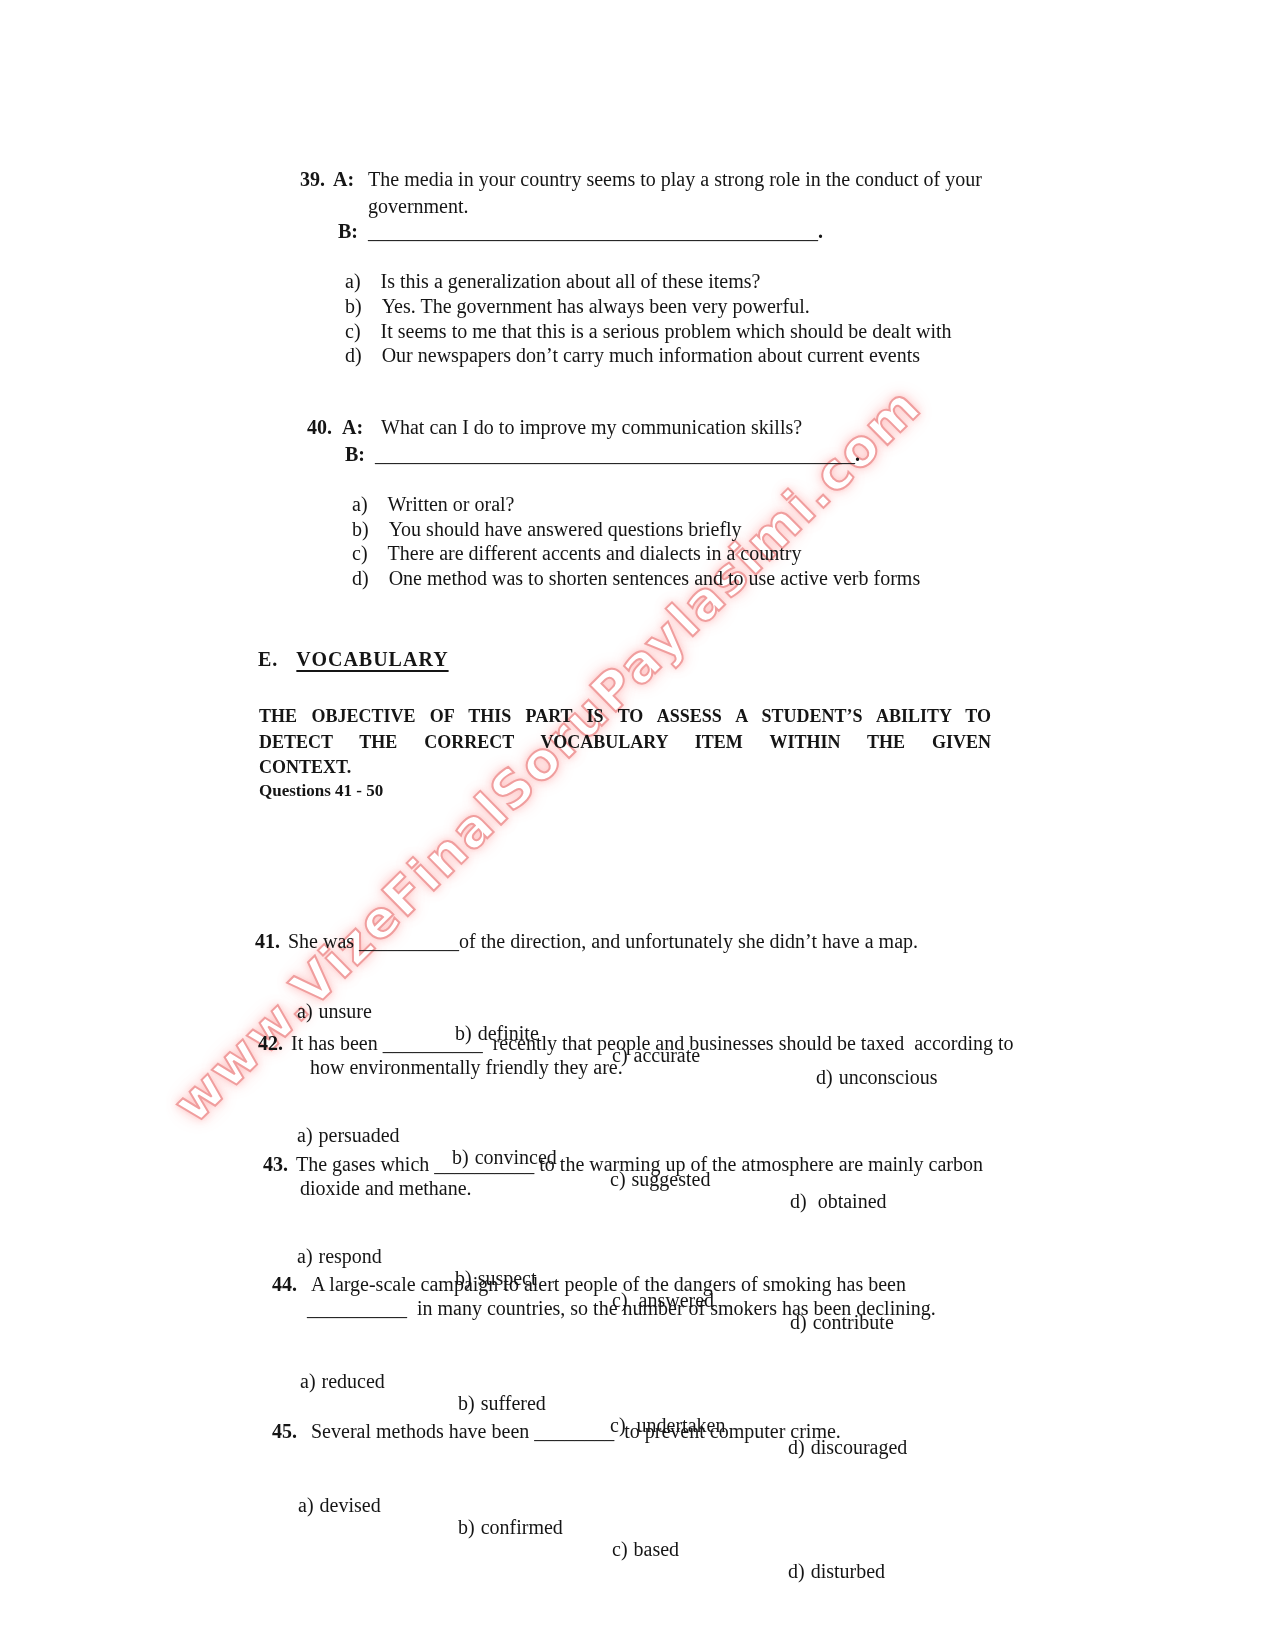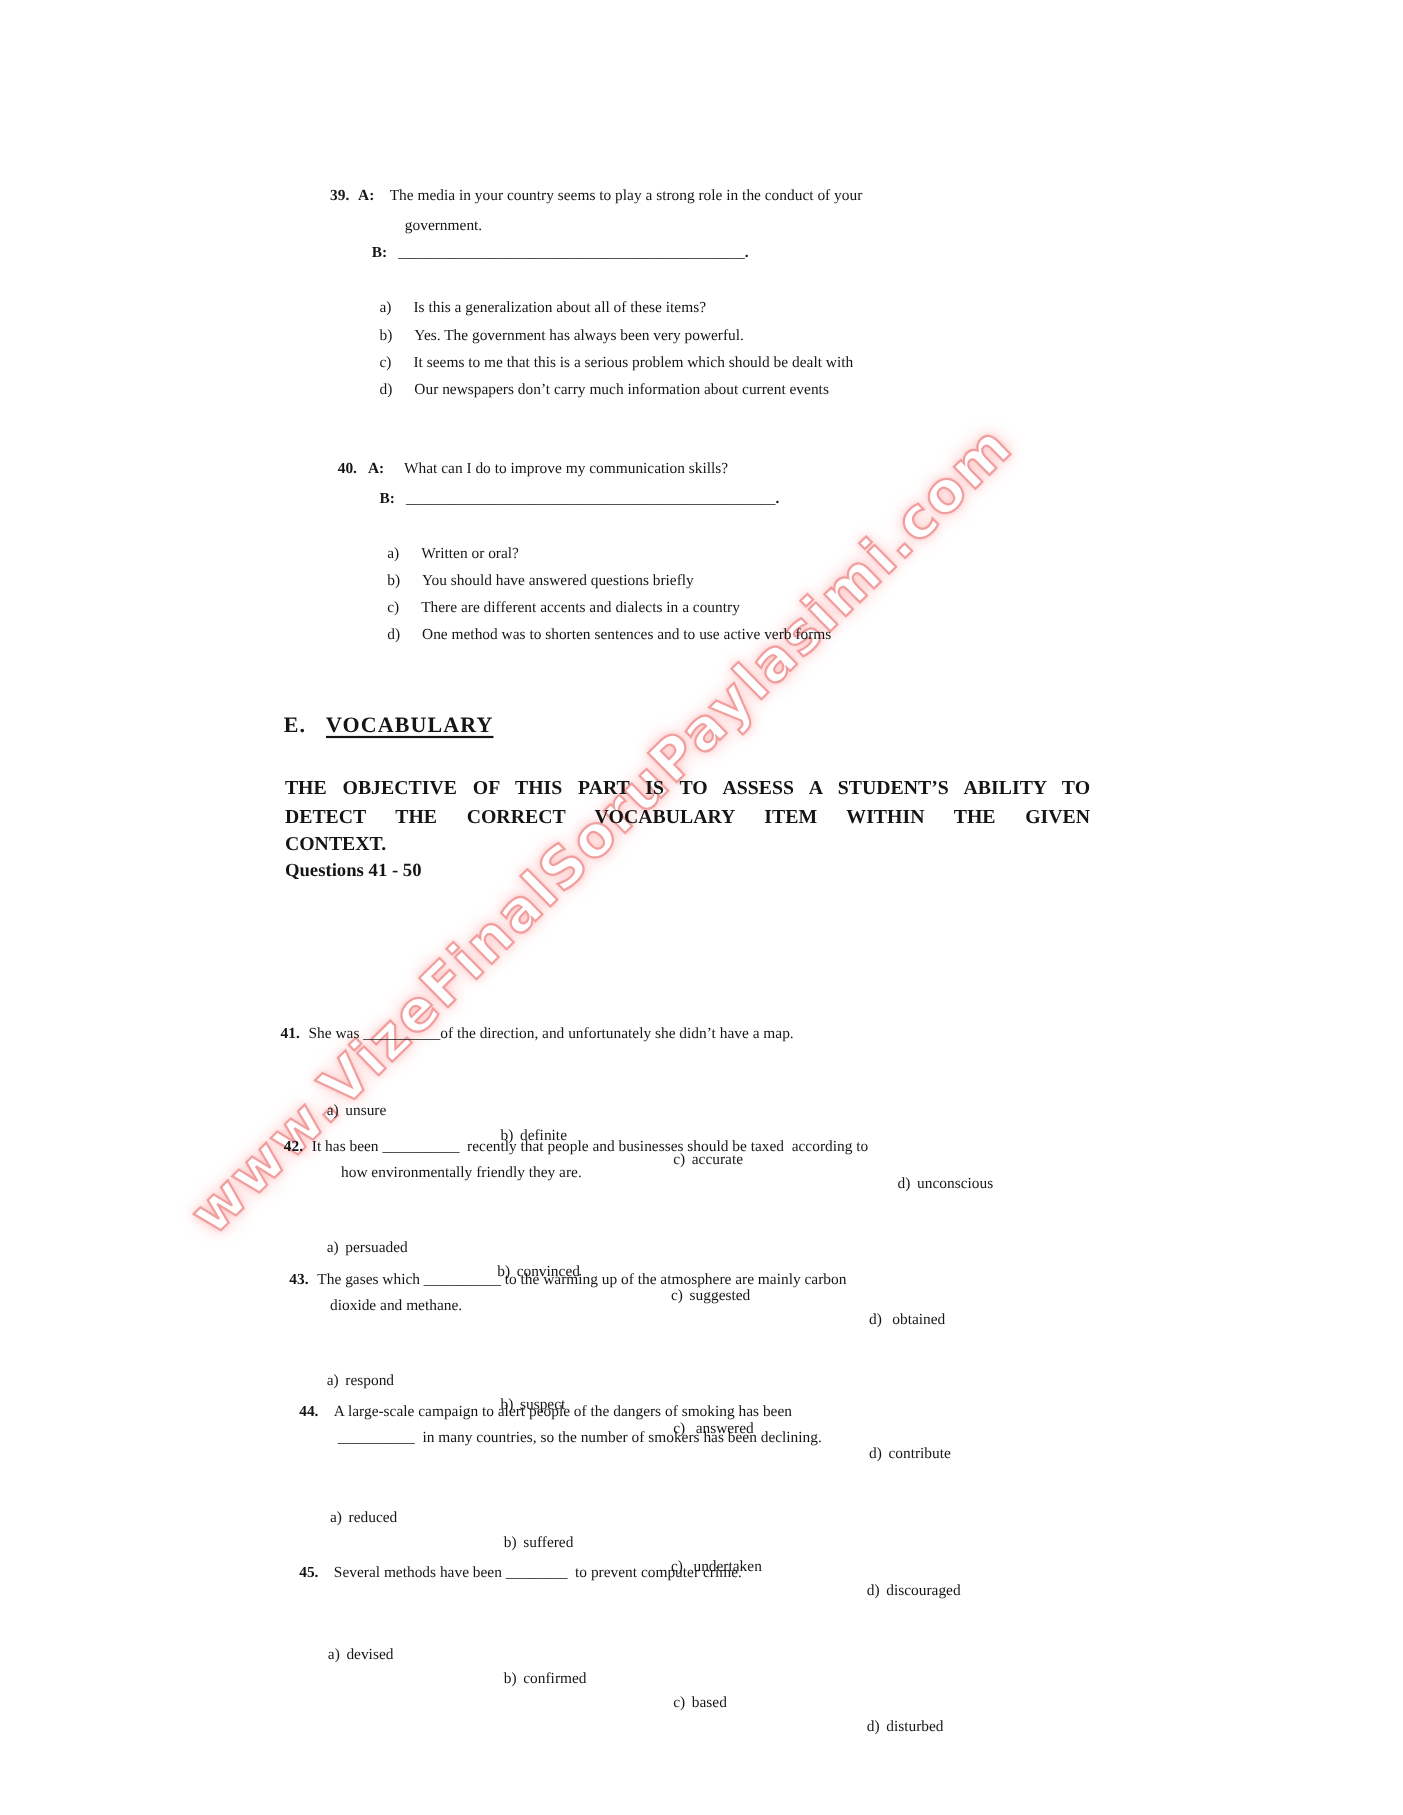--- a/index.html
+++ b/index.html
@@ -21,21 +21,21 @@
     font-weight:bold;
     font-size:51px;
     letter-spacing:2px;
     white-space:nowrap;
     color:#ffffff;
     -webkit-text-stroke:2px #f09e9e;
     text-shadow:0 0 4px #ffc9c9,0 0 9px #ffc9c9,0 0 16px #ffd9d9,0 0 26px #ffe9e9;
     z-index:1;
   }
   .content{position:absolute;left:0;top:0;width:100%;height:100%;z-index:2;}
-  .line{position:absolute;white-space:pre;font-size:14px;line-height:22px;}
+  .line{position:absolute;white-space:pre;font-size:20px;line-height:22px;}
   .b{font-weight:bold;}
   .gap8{margin-left:8px;}
   .gap10{margin-left:10px;text-align:center;}
   .gap14{margin-left:14px;}
   .gap18{margin-left:18px;}
   .gap20{margin-left:20px;}
   .opt{position:absolute;white-space:pre;}
   .opt-gap{margin-left:6px;}
   .h-section{font-size:20px;font-weight:bold;letter-spacing:1px;}
   .underl{text-decoration:underline;text-decoration-thickness:2px;text-underline-offset:4px;margin-top:12px;}

